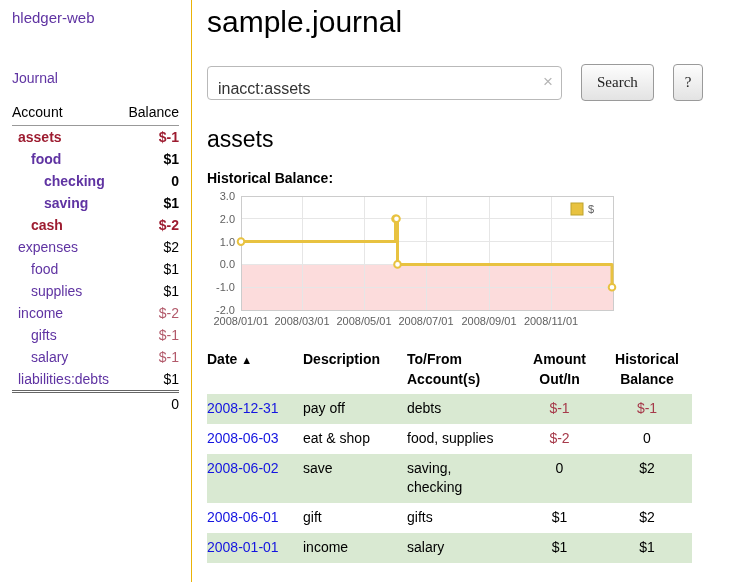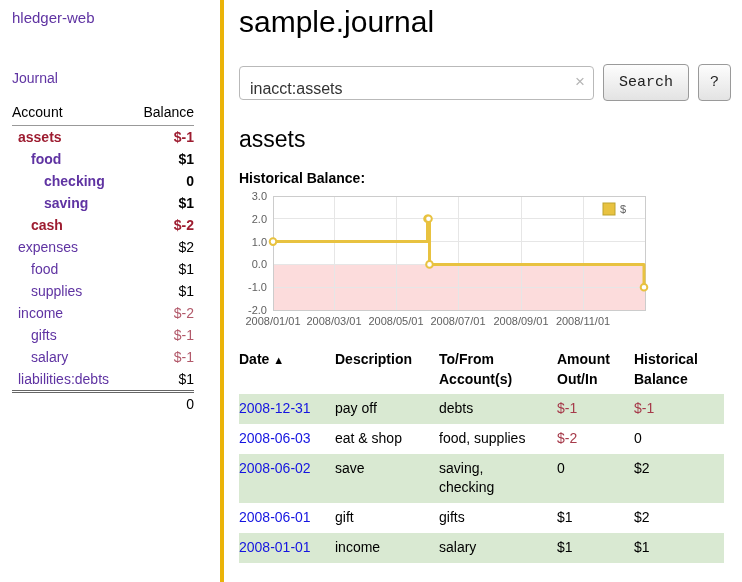--- a/index.html
+++ b/index.html
@@ -6,44 +6,44 @@
   html,body{width:742px;height:582px}
   body{font-family:"Liberation Sans",sans-serif;background:#fff;color:#000;font-size:14px}
   a{text-decoration:none;cursor:pointer}
   .b{font-weight:bold}
   .c-purple{color:var(--purple)}
   .c-dark-red{color:var(--dark-red)}
   .c-soft-red{color:var(--soft-red)}
   .c-black{color:#000}
   .c-neg{color:var(--red)}
   .page{display:flex;width:742px;height:582px;overflow:hidden}
-  .sidebar{width:224px;flex:none;border-right:4px solid #eab308;padding:9px 26px 0 12px}
+  .sidebar{width:192px;flex:none;border-right:1px solid #eab308;padding:9px 12px 0 12px}
   .app-title{display:block;font-size:15px}
   .journal-link{display:block;margin-top:44px;font-size:14px}
   .acct-table{width:100%;border-collapse:collapse;margin-top:15px}
   .acct-table th{font-weight:normal;text-align:left;padding:3px 0 5px;border-bottom:1px solid #999}
   .acct-table th.bal,.acct-table td.bal{text-align:right}
   .acct-table td{padding:3px 0}
   .acct-table tfoot td{border-top:3px double #666;padding-top:3px}
   .main{flex:1;padding:5px 8px 0 15px}
   h1{font-size:30px;font-weight:normal}
   .search-row{display:flex;align-items:center;margin-top:25px}
   .search-box{position:relative;width:355px;flex:none}
   .search-box input{width:100%;height:34px;border:1px solid #b9b9b9;border-radius:4px;padding:12px 28px 0 10px;font-size:16px;color:#333;font-family:inherit;outline:none}
   .clear{position:absolute;right:9px;top:6px;color:#b5b5b5;font-size:17px;line-height:20px;cursor:pointer}
-  .btn{height:37px;margin-left:9px;border:1px solid #9a9a9a;border-radius:4px;background:linear-gradient(#fdfdfd,#e3e3e3);font-size:15px;padding:0 15px;font-family:Liberation Mono, monospace;color:#222;cursor:pointer}
+  .btn{height:37px;margin-left:19px;border:1px solid #9a9a9a;border-radius:4px;background:linear-gradient(#fdfdfd,#e3e3e3);font-size:15px;padding:0 15px;font-family:Liberation Serif, serif;color:#222;cursor:pointer}
   .btn.help{padding:0 11px}
   h2{font-size:23px;font-weight:normal;margin-top:25px}
   .chart-title{font-size:14px;font-weight:bold;margin-top:17px}
   #chart-svg{display:block;margin-top:5px}
   #chart-svg text{font-family:"Liberation Sans",sans-serif}
   .tick{font-size:11px;fill:#606060}
   .txn-table{border-collapse:collapse;margin-top:13px;table-layout:fixed;width:485px}
   .txn-table th{font-weight:bold;text-align:left;vertical-align:top;padding:2px 8px 5px 0;white-space:pre-line;line-height:1.4}
-  .txn-table th.r,.txn-table td.r{text-align:left}
+  .txn-table th.r,.txn-table td.r{text-align:center}
   .txn-table th:last-child,.txn-table td:last-child{padding-right:0}
   .txn-table td{padding:5px 8px 6px 0;vertical-align:top;line-height:1.35}
   .txn-table td.accts{white-space:pre-line}
   .txn-table tbody tr:nth-child(odd){background:var(--row-green)}
   .txn-table td.date a{color:var(--link-blue)}
   .sort{font-size:11px;margin-left:4px}
 </style>
 </head>
 <body>
 

